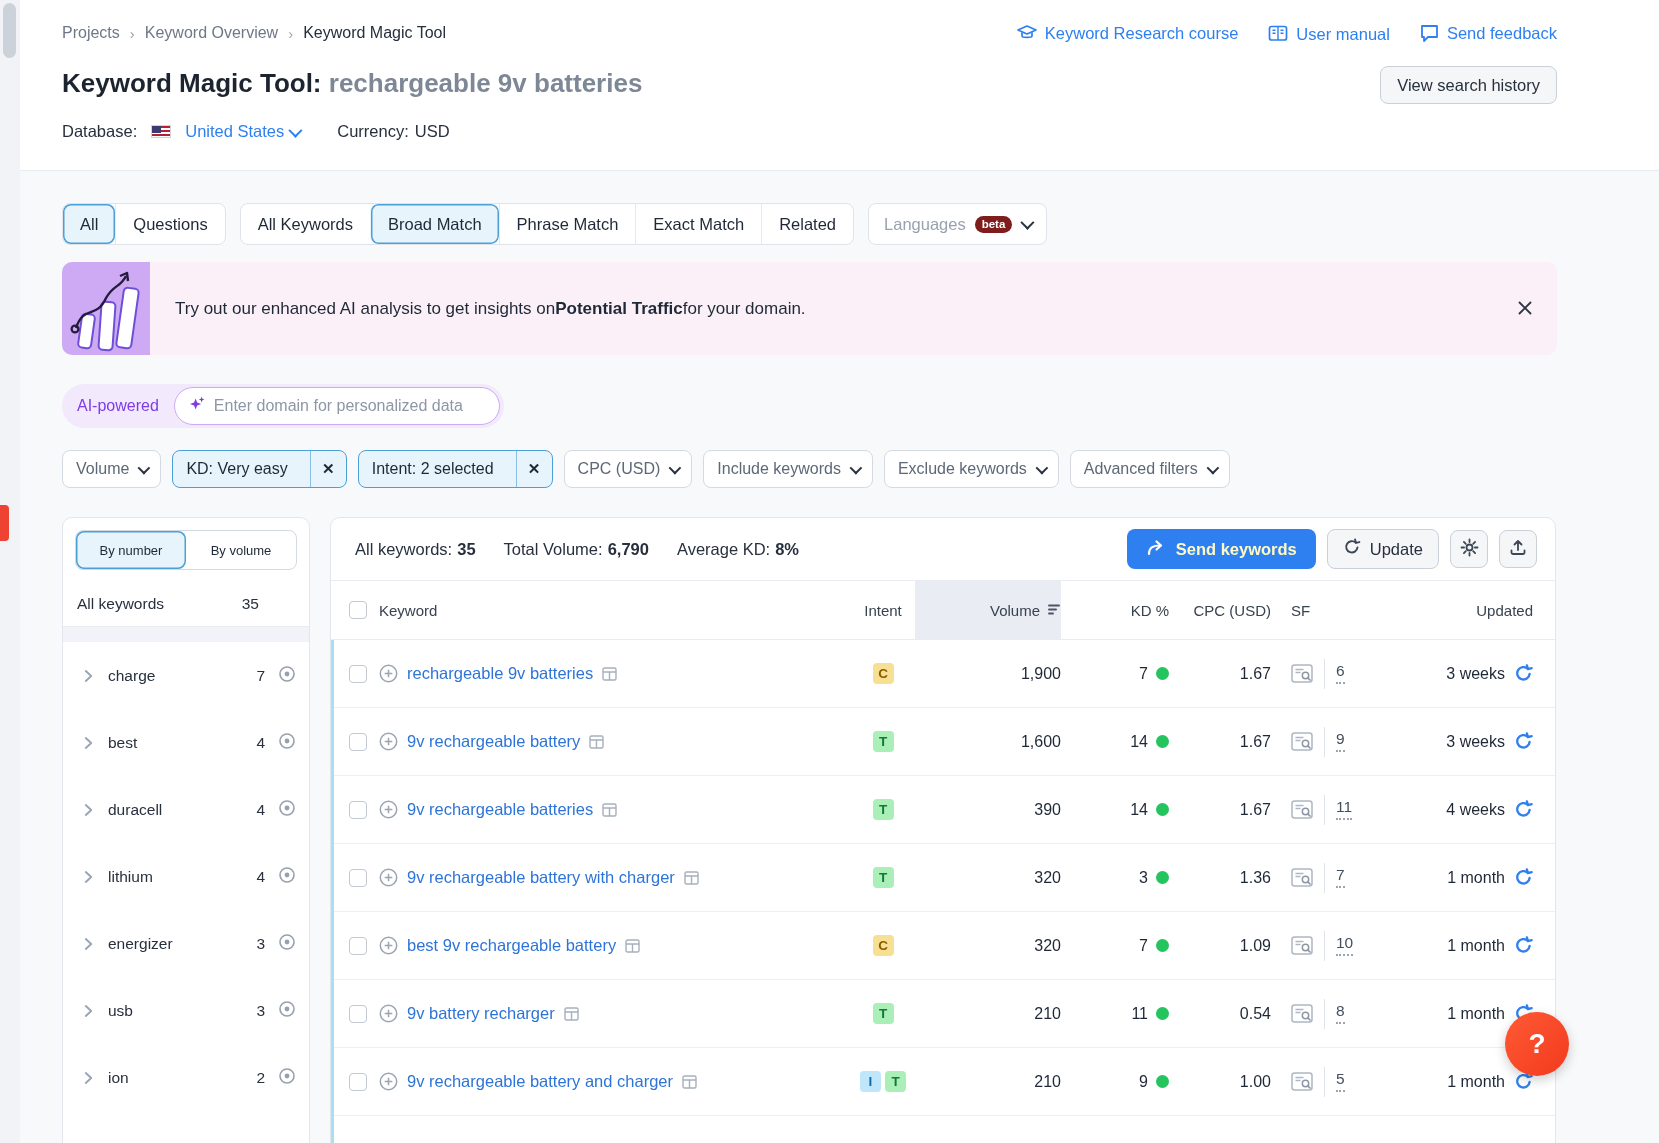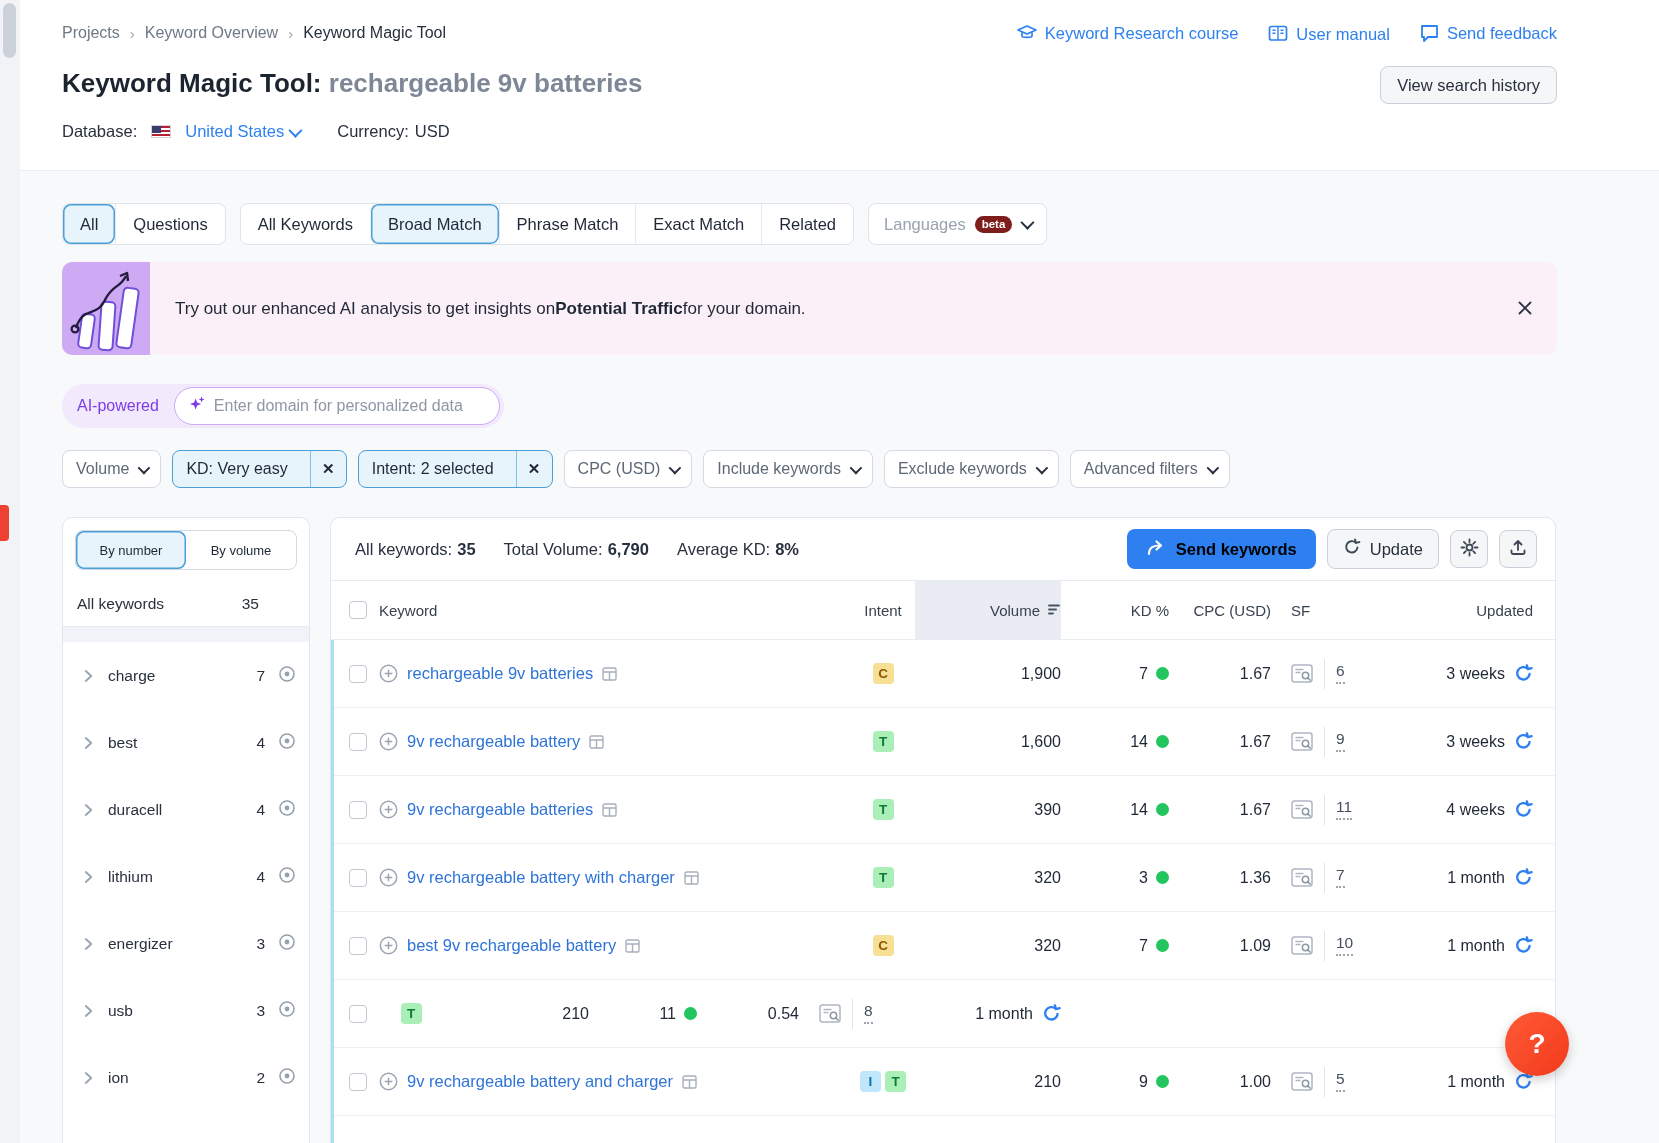--- a/index.html
+++ b/index.html
@@ -73,21 +73,21 @@
   .side-row .chev-r { margin-right:15px; display:flex; }
   .side-row .lbl { flex:1; }
   .side-row .cnt { margin-right:13px; }
 
   
   .main-card { position:absolute; left:330px; top:517px; width:1226px; height:700px; background:#fff; border:1px solid #e2e7ed; border-radius:10px 10px 0 0; z-index:2;}
   .toolbar { height:62px; display:flex; align-items:center; padding:0 18px 0 24px; }
   .stats { display:flex; gap:28px; font-size:16.5px; color:#28303e; }
   .stat b { margin-left:5px; }
   .toolbar-right { margin-left:auto; display:flex; gap:11px; align-items:center; }
-  .btn-send { height:40px; background:#2e80f0; color:#000000; border-radius:8px; display:flex; align-items:center; gap:10px; padding:0 19px; font-size:16.5px; font-weight:bold; cursor:pointer; border:none; }
+  .btn-send { height:40px; background:#2e80f0; color:#fef9c3; border-radius:8px; display:flex; align-items:center; gap:10px; padding:0 19px; font-size:16.5px; font-weight:bold; cursor:pointer; border:none; }
   .btn-upd { height:40px; background:#f4f6f8; border:1px solid #c9d0d9; border-radius:8px; display:flex; align-items:center; gap:9px; padding:0 15px; font-size:16.5px; color:#28303e; cursor:pointer; }
   .btn-sq { width:38px; height:38px; background:#f4f6f8; border:1px solid #c9d0d9; border-radius:8px; display:flex; align-items:center; justify-content:center; cursor:pointer; }
 
   .thead { display:flex; align-items:stretch; height:60px; border-top:1px solid #e8ebef; border-bottom:1px solid #e8ebef; font-size:15px; color:#39424f; }
   .thead > div { display:flex; align-items:center; }
   .c-check { width:48px; padding-left:18px; justify-content:flex-start; }
   .checkbox { width:18px; height:18px; border:1.5px solid #c2c9d2; border-radius:4px; background:#fff; cursor:pointer; }
   .c-kw { flex:1; display:flex; align-items:center; gap:9px; }
   .c-intent { width:64px; justify-content:center; display:flex; gap:4px; }
   .c-vol { width:146px; justify-content:flex-end; display:flex; gap:7px; }
@@ -674,20 +674,35 @@
               <path d="M15.6 10 a6.2 6.2 0 1 1 -2 -5.3" stroke="#2e80f0" stroke-width="2.3" fill="none" stroke-linecap="round"></path>
               <path d="M12.9 1.4 l1 3.8 3.8 -1" fill="none" stroke="#2e80f0" stroke-width="2.3" stroke-linecap="round" stroke-linejoin="round"></path>
             </svg>
           </span>
         </div>
       </div>
       <div class="trow">
         <div class="c-check">
           <div class="checkbox"></div>
         </div>
+        <div class="c-kw">
+          <span style="display: flex;">
+            <svg width="19" height="19" viewBox="0 0 19 19">
+              <circle cx="9.5" cy="9.5" r="8.2" stroke="#9aa4b2" stroke-width="1.5" fill="none"></circle>
+              <path d="M9.5 5.7 v7.6 M5.7 9.5 h7.6" stroke="#9aa4b2" stroke-width="1.5"></path>
+            </svg>
+          </span>
+          <a class="kw-link">9v battery recharger</a>
+          <span style="display: flex;">
+            <svg width="15" height="14" viewBox="0 0 15 14">
+              <rect x="1" y="1" width="13" height="12" rx="1.5" stroke="#a7b0bc" fill="none" stroke-width="1.4"></rect>
+              <path d="M1 5 h13 M7.5 5 v8" stroke="#a7b0bc" stroke-width="1.4"></path>
+            </svg>
+          </span>
+        </div>
         <div class="c-intent">
           <span class="ib ib-T">T</span>
         </div>
         <div class="c-vol">210</div>
         <div class="c-kd">
           <span>11</span>
           <span class="kd-dot"></span>
         </div>
         <div class="c-cpc">0.54</div>
         <div class="c-sf">

